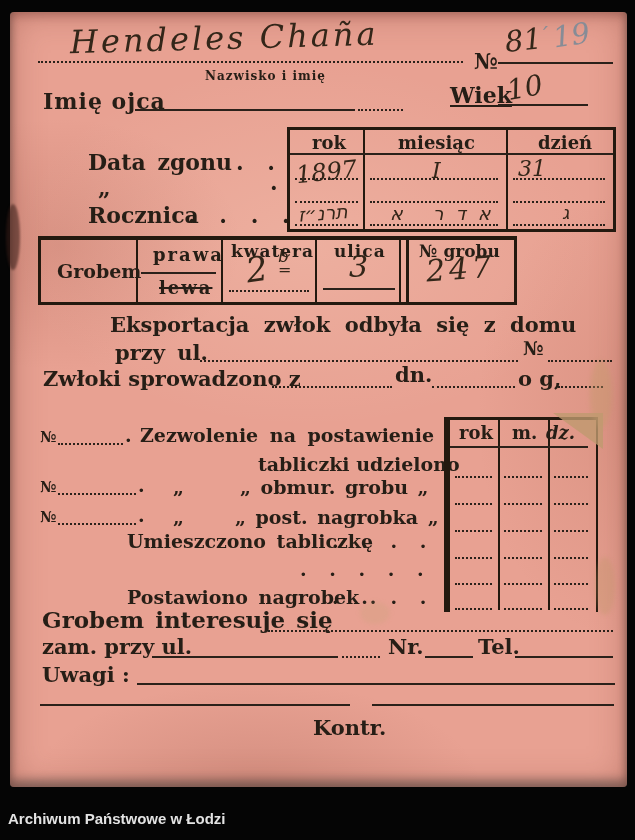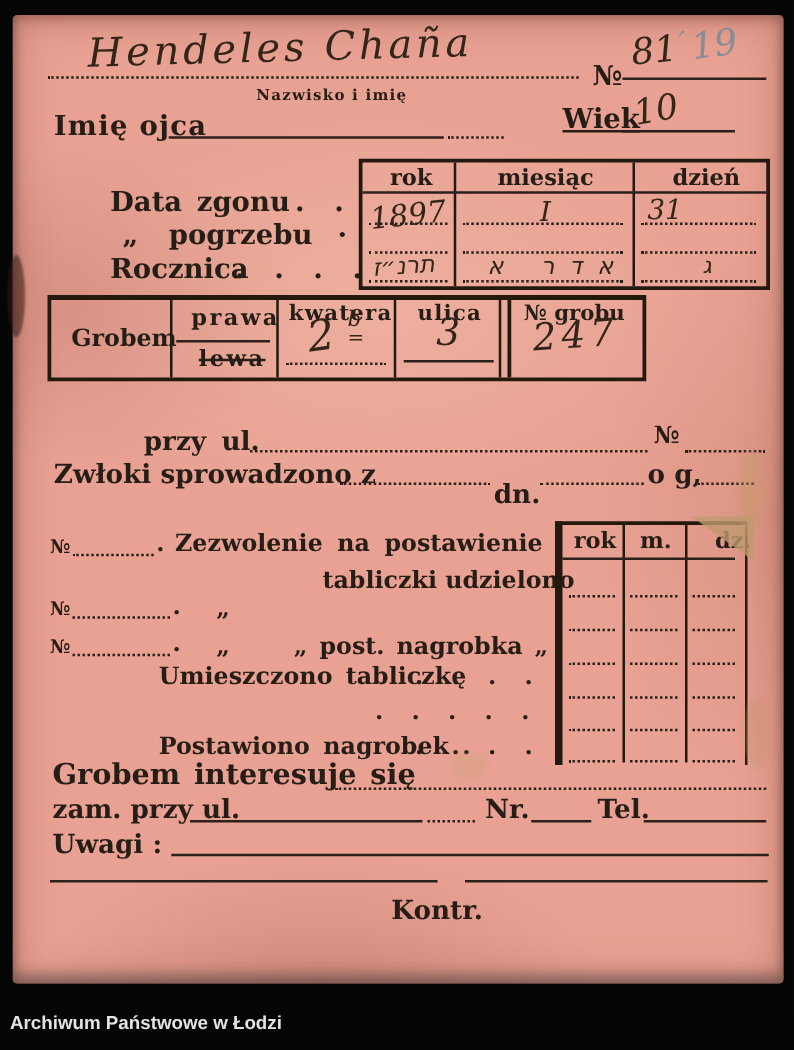--- a/index.html
+++ b/index.html
@@ -51,21 +51,20 @@
     <span class="t" style="left:33px;top:78px;font-size:22px;letter-spacing:1px;text-align:right;">Imię ojca</span>
     <span class="sl" style="left:125px;top:97px;width:220px;"></span>
     <span class="dl" style="left:348px;top:97px;width:45px;"></span>
     <span class="t" style="left:440px;top:72px;font-size:22px;text-decoration:underline;">Wiek</span>
     <span class="hw" style="left:497px;top:62px;font-size:28px;transform:rotate(-10deg);">10</span>
     <span class="sl" style="left:488px;top:92px;width:90px;"></span>
 
     <span class="t" style="left:78px;top:139px;font-size:22px;word-spacing:4px;">Data zgonu</span>
     <span class="t dots" style="left:226px;top:139px;font-size:22px;">. .</span>
     <span class="t" style="left:88px;top:165px;font-size:22px;">„</span>
-    <span class="t" style="left:125px;top:165px;font-size:22px;">pogrzebu</span>
     <span class="t" style="left:260px;top:165px;font-size:22px;">·</span>
     <span class="t" style="left:78px;top:192px;font-size:22px;">Rocznica</span>
     <span class="t dots" style="left:178px;top:192px;font-size:22px;">. . . .</span>
 
     <div class="box" style="left:277px;top:115px;width:323px;height:99px;">
       <span class="vl" style="left:73px;top:0;height:99px;"></span>
       <span class="vl" style="left:216px;top:0;height:99px;"></span>
       <span class="sl" style="left:0;top:23px;width:323px;"></span>
       <span class="t" style="left:22px;top:4px;font-size:18px;">rok</span>
       <span class="t" style="left:108px;top:4px;font-size:18px;">miesiąc</span>
@@ -105,62 +104,64 @@
       <span class="hw" style="left:237px;top:8px;font-size:17px;">b</span>
       <span class="hw" style="left:237px;top:22px;font-size:16px;">=</span>
       <span class="dl" style="left:188px;top:50px;width:80px;"></span>
       <span class="t" style="left:293px;top:3px;font-size:17px;letter-spacing:1px;">ulica</span>
       <span class="hw" style="left:308px;top:12px;font-size:30px;">3</span>
       <span class="sl" style="left:282px;top:48px;width:72px;"></span>
       <span class="t" style="left:378px;top:3px;font-size:17px;">№ grobu</span>
       <span class="hw" style="left:385px;top:14px;font-size:30px;letter-spacing:4px;transform:rotate(-4deg);">247</span>
     </div>
 
+    <span class="t" style="left:100px;top:302px;font-size:21px;word-spacing:7px;">Eksportacja zwłok odbyła się z domu</span>
     <span class="t" style="left:105px;top:330px;font-size:21px;word-spacing:5px;">przy ul.</span>
     <span class="dl" style="left:190px;top:348px;width:318px;"></span>
     <span class="t" style="left:513px;top:327px;font-size:19px;">№</span>
     <span class="dl" style="left:538px;top:348px;width:64px;"></span>
 
     <span class="t" style="left:33px;top:356px;font-size:21px;">Zwłoki sprowadzono z</span>
     <span class="dl" style="left:262px;top:374px;width:120px;"></span>
-    <span class="t" style="left:385px;top:372px;font-size:21px;">dn.</span>
+    <span class="t" style="left:385px;top:352px;font-size:21px;">dn.</span>
     <span class="dl" style="left:422px;top:374px;width:83px;"></span>
     <span class="t" style="left:508px;top:356px;font-size:21px;">o g,</span>
     <span class="dl" style="left:548px;top:374px;width:45px;"></span>
 
     <span class="t" style="left:30px;top:418px;font-size:15px;">№</span>
     <span class="dl" style="left:48px;top:431px;width:65px;"></span>
     <span class="t" style="left:115px;top:414px;font-size:19px;">.</span>
     <span class="t" style="left:248px;top:443px;font-size:19px;">tabliczki udzielono</span>
     <span class="t" style="left:130px;top:414px;font-size:19px;word-spacing:5px;">Zezwolenie na postawienie</span>
 
     <span class="t" style="left:30px;top:468px;font-size:15px;">№</span>
     <span class="dl" style="left:48px;top:481px;width:78px;"></span>
     <span class="t" style="left:128px;top:464px;font-size:19px;">.</span>
     <span class="t" style="left:163px;top:466px;font-size:19px;">„</span>
+    <span class="t" style="left:230px;top:466px;font-size:19px;word-spacing:3px;">„ obmur. grobu „</span>
 
     <span class="t" style="left:30px;top:498px;font-size:15px;">№</span>
     <span class="dl" style="left:48px;top:511px;width:78px;"></span>
     <span class="t" style="left:128px;top:494px;font-size:19px;">.</span>
     <span class="t" style="left:163px;top:496px;font-size:19px;">„</span>
     <span class="t" style="left:225px;top:496px;font-size:19px;word-spacing:3px;">„ post. nagrobka „</span>
 
     <span class="t" style="left:117px;top:520px;font-size:19px;word-spacing:4px;">Umieszczono tabliczkę</span>
     <span class="t dots" style="left:322px;top:520px;font-size:19px;">. . . .</span>
     <span class="t dots" style="left:290px;top:548px;font-size:19px;">. . . . .</span>
     <span class="t" style="left:117px;top:576px;font-size:19px;word-spacing:4px;">Postawiono nagrobek .</span>
     <span class="t dots" style="left:322px;top:576px;font-size:19px;">. . . .</span>
 
     <div style="position:absolute;left:434px;top:405px;width:146px;height:192px;
                 border-left:6px solid #23190f;border-top:3px solid #23190f;border-right:2px solid #23190f;">
       <span class="vl" style="left:48px;top:0;height:190px;"></span>
       <span class="vl" style="left:98px;top:0;height:190px;"></span>
       <span class="t" style="left:9px;top:4px;font-size:18px;">rok</span>
       <span class="t" style="left:62px;top:4px;font-size:18px;">m.</span>
-      <span class="t" style="left:122px;top:4px;font-size:18px;">dz.</span>
+      <span class="t" style="left:96px;top:4px;font-size:18px;font-style:italic;">dz.</span>
       <span class="sl" style="left:0;top:26px;width:138px;"></span>
       <span class="dl" style="left:5px;top:56px;width:37px;"></span>
       <span class="dl" style="left:54px;top:56px;width:38px;"></span>
       <span class="dl" style="left:104px;top:56px;width:34px;"></span>
       <span class="dl" style="left:5px;top:83px;width:37px;"></span>
       <span class="dl" style="left:54px;top:83px;width:38px;"></span>
       <span class="dl" style="left:104px;top:83px;width:34px;"></span>
       <span class="dl" style="left:5px;top:110px;width:37px;"></span>
       <span class="dl" style="left:54px;top:110px;width:38px;"></span>
       <span class="dl" style="left:104px;top:110px;width:34px;"></span>

